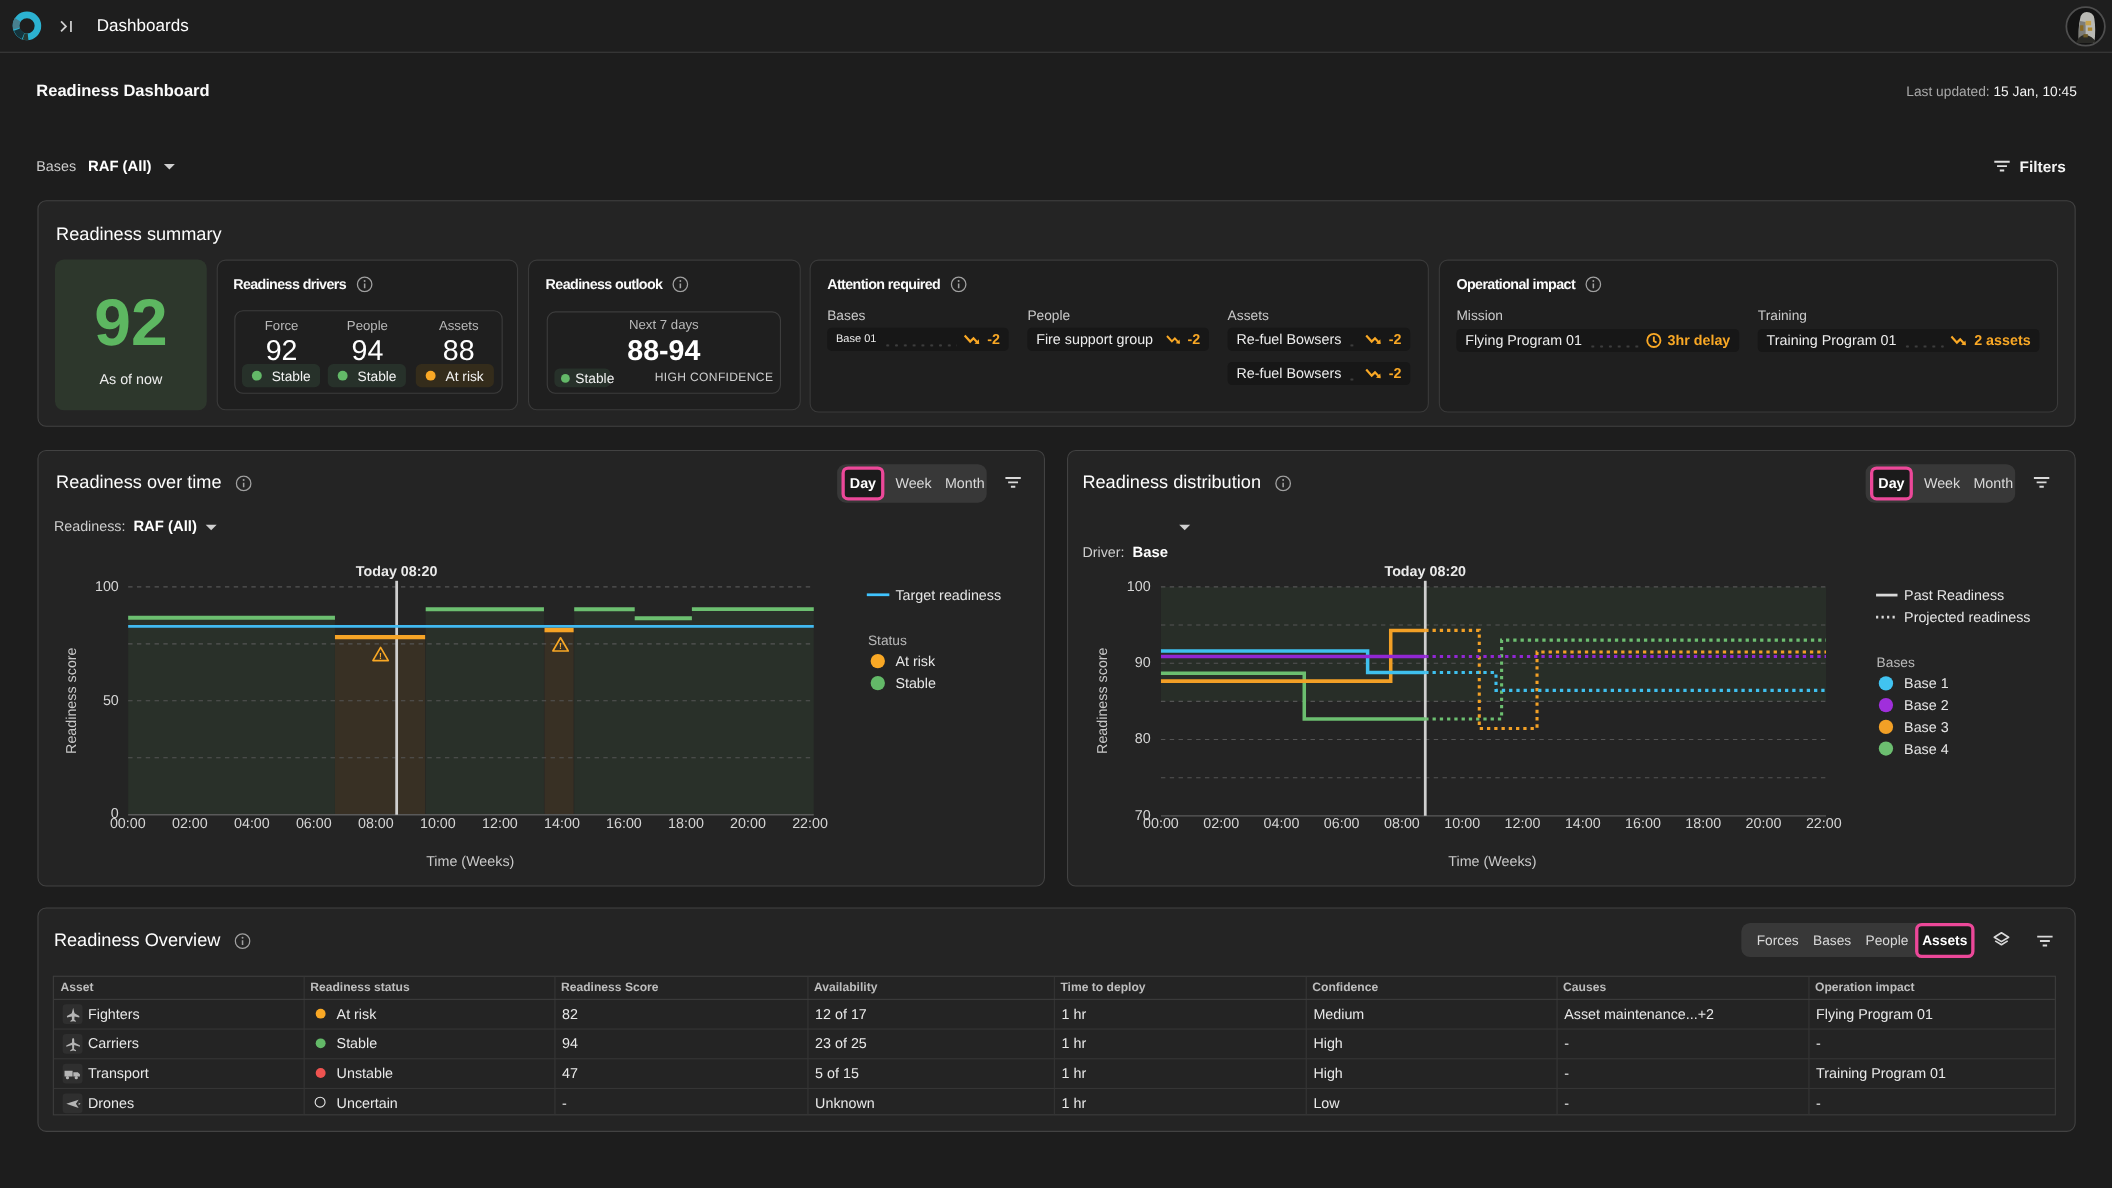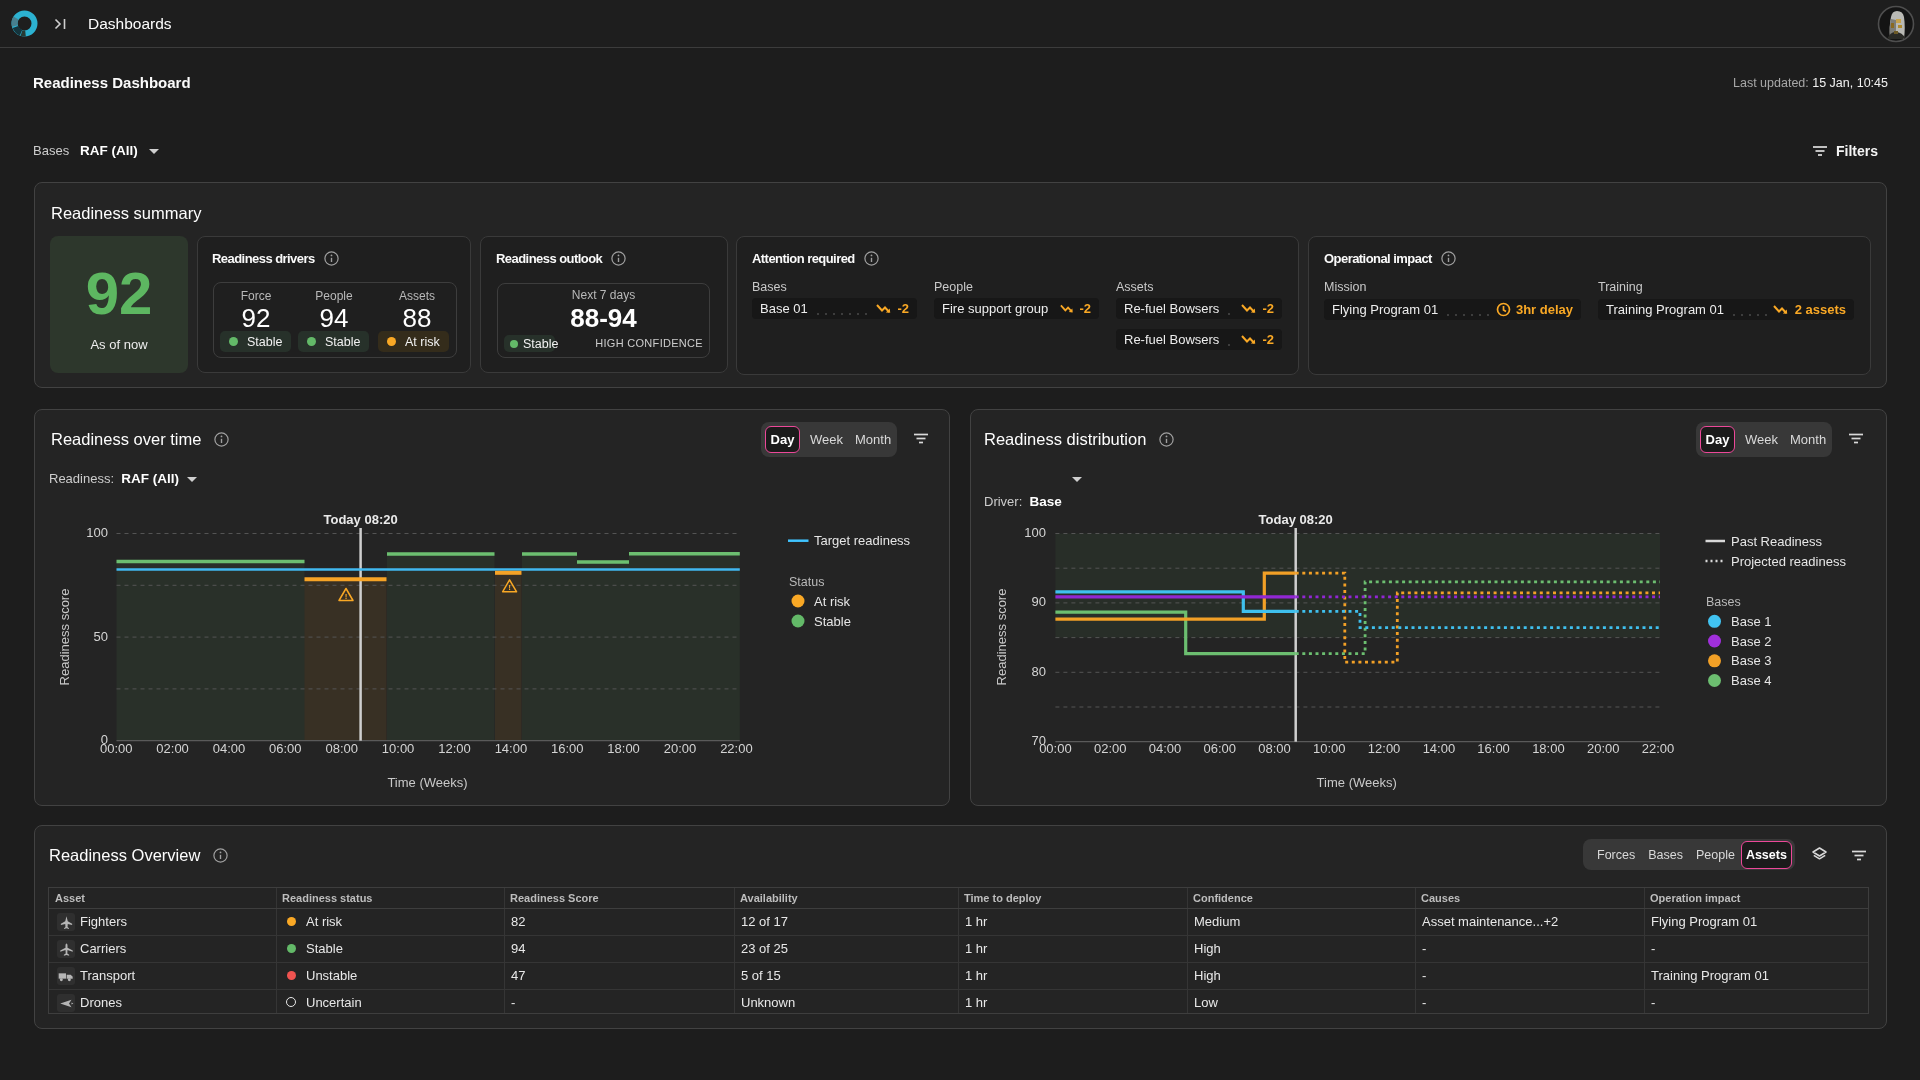--- a/index.html
+++ b/index.html
@@ -8,21 +8,21 @@
 .abs{position:absolute;}
 .card{position:absolute;background:#242424;border:1px solid #424242;border-radius:8px;box-sizing:border-box;}
 .inner{position:absolute;background:#1f1f1f;border:1px solid #3a3a3a;border-radius:8px;box-sizing:border-box;}
 .ct{font-size:16.5px;color:#fdfdfd;}
 .ict{font-size:13px;font-weight:bold;color:#fafafa;letter-spacing:-0.55px;}
 .muted{color:#b9b9b9;}
 .chip{position:absolute;background:#171717;border-radius:4px;box-sizing:border-box;display:flex;align-items:center;white-space:nowrap;}
 .schip{position:absolute;border-radius:5px;box-sizing:border-box;display:flex;align-items:center;font-size:12.5px;color:#f2f2f2;}
 .dot{border-radius:50%;display:inline-block;}
 .toggle{position:absolute;background:#383838;border-radius:8px;display:flex;align-items:center;font-size:13px;color:#d9d9d9;}
-.tab-act{background:#1b1b1b;border:1px solid #ec4899;border-radius:6px;color:#fff;font-weight:bold;display:flex;align-items:center;justify-content:center;}
+.tab-act{background:#1b1b1b;border:3px solid #ec4899;border-radius:6px;color:#fff;font-weight:bold;display:flex;align-items:center;justify-content:center;}
 svg text{font-family:"Liberation Sans",sans-serif;}
 .thead{font-size:11px;color:#bdbdbd;font-weight:bold;}
 .trow{font-size:13px;color:#e8e8e8;}
 .icbox{width:18px;height:18px;background:#2f2f2f;border-radius:3px;display:flex;align-items:center;justify-content:center;}
 </style>
 </head>
 <body>
 <div id="app">
 
   <div class="abs" style="left:0;top:0;width:1920px;height:47px;background:#1e1e1e;border-bottom:1px solid #3c3c3c;"></div>
@@ -112,21 +112,21 @@
       <svg width="15" height="15" viewBox="0 0 15 15">
         <circle cx="7.5" cy="7.5" r="6.6" fill="none" stroke="#a0a0a0" stroke-width="1.2"></circle>
         <line x1="7.5" y1="6.8" x2="7.5" y2="11" stroke="#a0a0a0" stroke-width="1.4"></line>
         <circle cx="7.5" cy="4.4" r="0.9" fill="#a0a0a0"></circle>
       </svg>
     </div>
   <div class="abs" style="left:752px;top:280px;font-size:12.5px;color:#c9c9c9;">Bases</div>
   <div class="abs" style="left:934px;top:280px;font-size:12.5px;color:#c9c9c9;">People</div>
   <div class="abs" style="left:1116px;top:280px;font-size:12.5px;color:#c9c9c9;">Assets</div>
   <div class="chip" style="left:752px;top:298px;width:165px;height:21px;">
-    <span style="font-size:13px;color:#ededed;margin-left:8px;">Base 01</span>
+    <span style="font-size:10px;color:#ededed;margin-left:8px;">Base 01</span>
     <span style="flex:1;height:2px;background-image:radial-gradient(circle, #3d3d3d 1px, transparent 1.3px);background-size:8px 2px;background-repeat:repeat-x;margin:10px 6px 0 6px;"></span>
     <svg width="17" height="12" viewBox="0 0 17 12">
         <path d="M1 2 L6 7.5 L9 4.5 L13.2 9" fill="none" stroke="#f9a825" stroke-width="2"></path>
         <path d="M13.8 5.5 L14.2 9.8 L9.9 9.4 Z" fill="#f9a825"></path>
       </svg>
     <span style="font-size:13px;font-weight:bold;color:#f9a825;margin:0 8px 0 4px;">-2</span>
   </div>
   <div class="chip" style="left:934px;top:298px;width:165px;height:21px;">
     <span style="font-size:13px;color:#ededed;margin-left:8px;">Fire support group</span>
     <span style="flex:1;height:2px;background-image:radial-gradient(circle, #3d3d3d 1px, transparent 1.3px);background-size:8px 2px;background-repeat:repeat-x;margin:10px 6px 0 6px;"></span>

